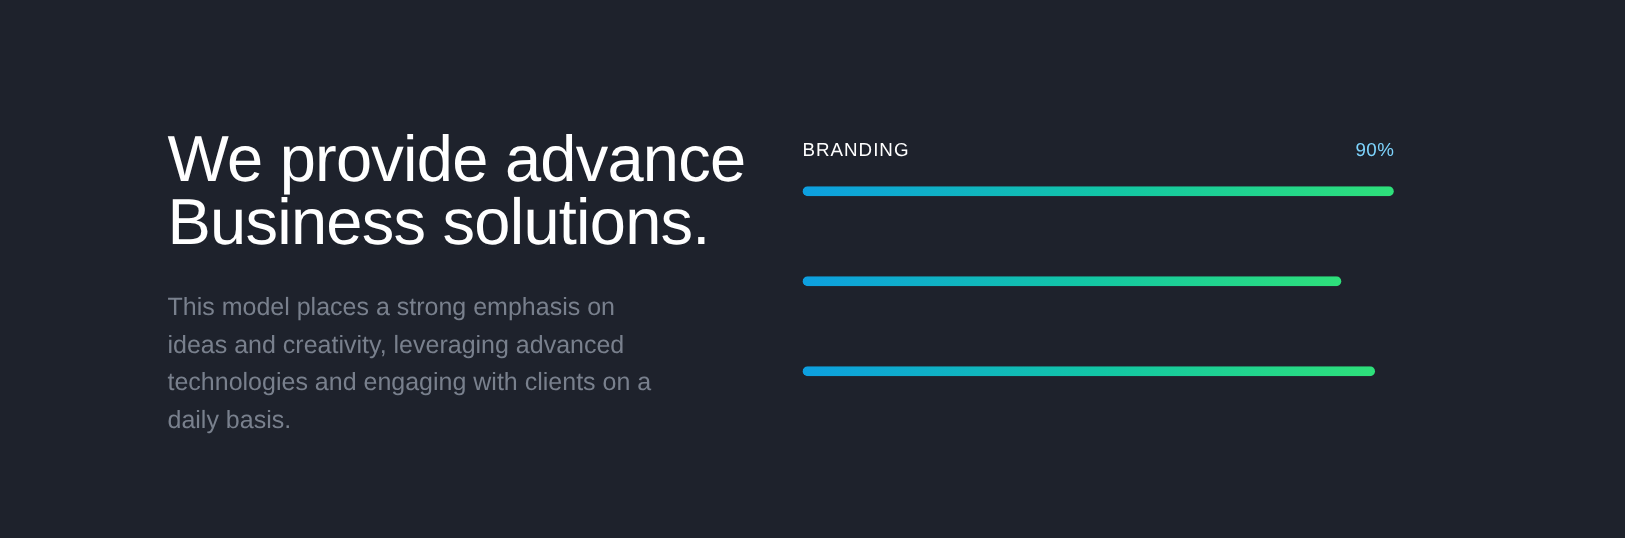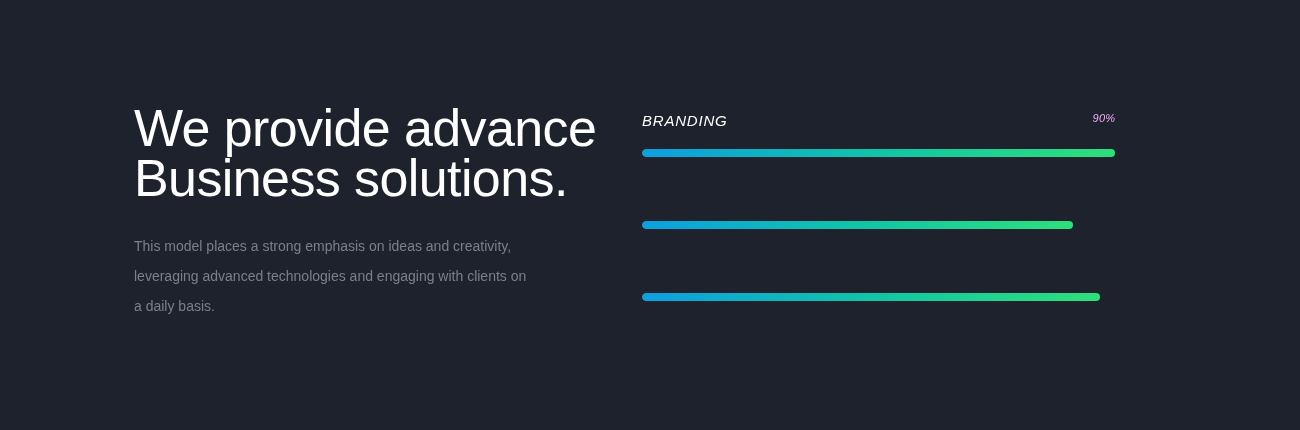--- a/index.html
+++ b/index.html
@@ -35,38 +35,37 @@
     font-size: 52px;
     line-height: 50px;
     font-weight: 400;
     letter-spacing: -0.6px;
     white-space: pre-line;
   }
 
   .intro-text {
     margin-top: 28px;
     color: #79808d;
-    font-size: 14px;
+    font-size: 20px;
     line-height: 30px;
     font-weight: 400;
     width: 400px;
   }
 
   
   .skills {
     position: absolute;
     left: 642px;
     top: 112px;
     width: 526px;
   }
 
   .skill-row {
     position: relative;
     height: 72px;
-    font-style: italic;
   }
 
   .skill-head {
     position: relative;
     height: 20px;
   }
 
   .skill-label {
     position: absolute;
     left: 0;
@@ -75,22 +74,22 @@
     font-size: 15px;
     font-weight: 400;
     letter-spacing: 0.8px;
     text-transform: uppercase;
     white-space: nowrap;
   }
 
   .skill-value {
     position: absolute;
     top: 0;
-    color: #f0abfc;
-    font-size: 11px;
+    color: #7dd3fc;
+    font-size: 15px;
     font-weight: 400;
     letter-spacing: 0.3px;
     white-space: nowrap;
     transform: translateX(-100%);
   }
 
   .skill-track {
     position: absolute;
     left: 0;
     top: 37px;

